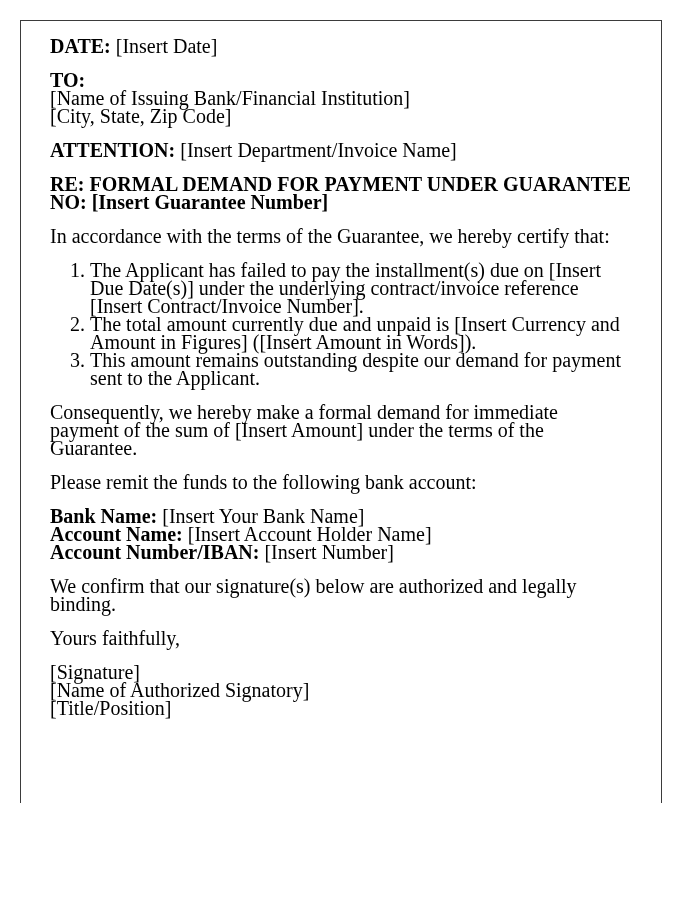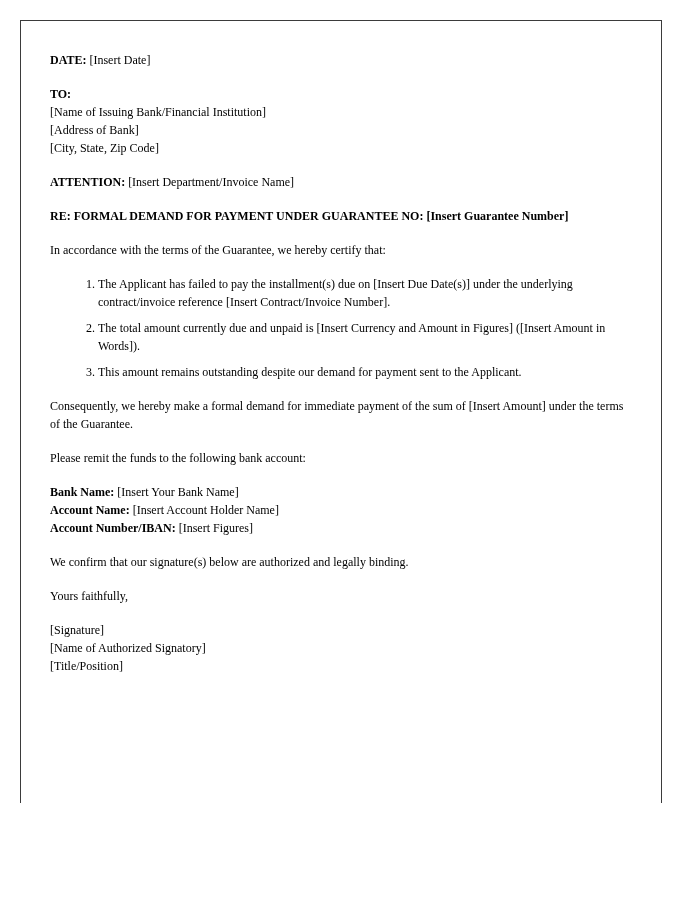--- a/index.html
+++ b/index.html
@@ -18,50 +18,49 @@
     position: absolute;
     left: 20px;
     top: 20px;
     width: 642px;
     height: 783px;
     box-sizing: border-box;
     border: 1px solid #3b3b3b;
     border-bottom: none;
     overflow: hidden;
     background: #ffffff;
-    padding: 30px 30px 0 29px;
-    font-size: 12px;
+    padding: 16px 30px 0 29px;
+    font-size: 20px;
     line-height: 18px;
   }
   .para {
     margin: 0 0 16px 0;
   }
   .b {
     font-weight: bold;
   }
   ol.cert-list {
     margin: 0 0 16px 0;
     padding-left: 40px;
   }
   ol.cert-list li {
-    margin: 8px;
+    margin: 0;
   }
 </style>
 </head>
 <body>
 
 <div class="page-frame">
 
   <p class="para"><span class="b">DATE:</span> <span>[Insert Date]</span></p>
 
   <div class="para">
     <div class="b">TO:</div>
     <div>
         <div>[Name of Issuing Bank/Financial Institution]</div>
-        <div>[Address of Bank]</div>
         <div>[City, State, Zip Code]</div>
       </div>
   </div>
 
   <p class="para"><span class="b">ATTENTION:</span> <span>[Insert Department/Invoice Name]</span></p>
 
   <p class="para b">RE: FORMAL DEMAND FOR PAYMENT UNDER GUARANTEE NO: [Insert Guarantee Number]</p>
 
 
 
@@ -73,21 +72,21 @@
       <li>This amount remains outstanding despite our demand for payment sent to the Applicant.</li>
     </ol>
 
   <p class="para">Consequently, we hereby make a formal demand for immediate payment of the sum of [Insert Amount] under the terms of the Guarantee.</p>
 
   <p class="para">Please remit the funds to the following bank account:</p>
 
   <div class="para">
       <div><span class="b">Bank Name:</span> <span>[Insert Your Bank Name]</span></div>
       <div><span class="b">Account Name:</span> <span>[Insert Account Holder Name]</span></div>
-      <div><span class="b">Account Number/IBAN:</span> <span>[Insert Figures]</span></div>
+      <div><span class="b">Account Number/IBAN:</span> <span>[Insert Number]</span></div>
     </div>
 
   <p class="para">We confirm that our signature(s) below are authorized and legally binding.</p>
 
   <p class="para">Yours faithfully,</p>
 
   <div class="para">
       <div>[Signature]</div>
       <div>[Name of Authorized Signatory]</div>
       <div>[Title/Position]</div>

